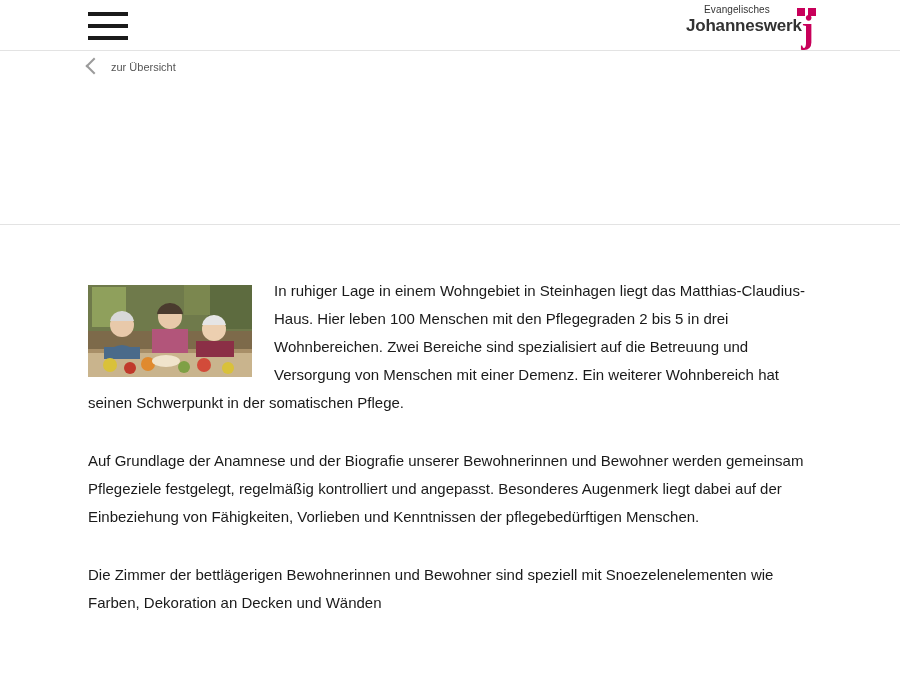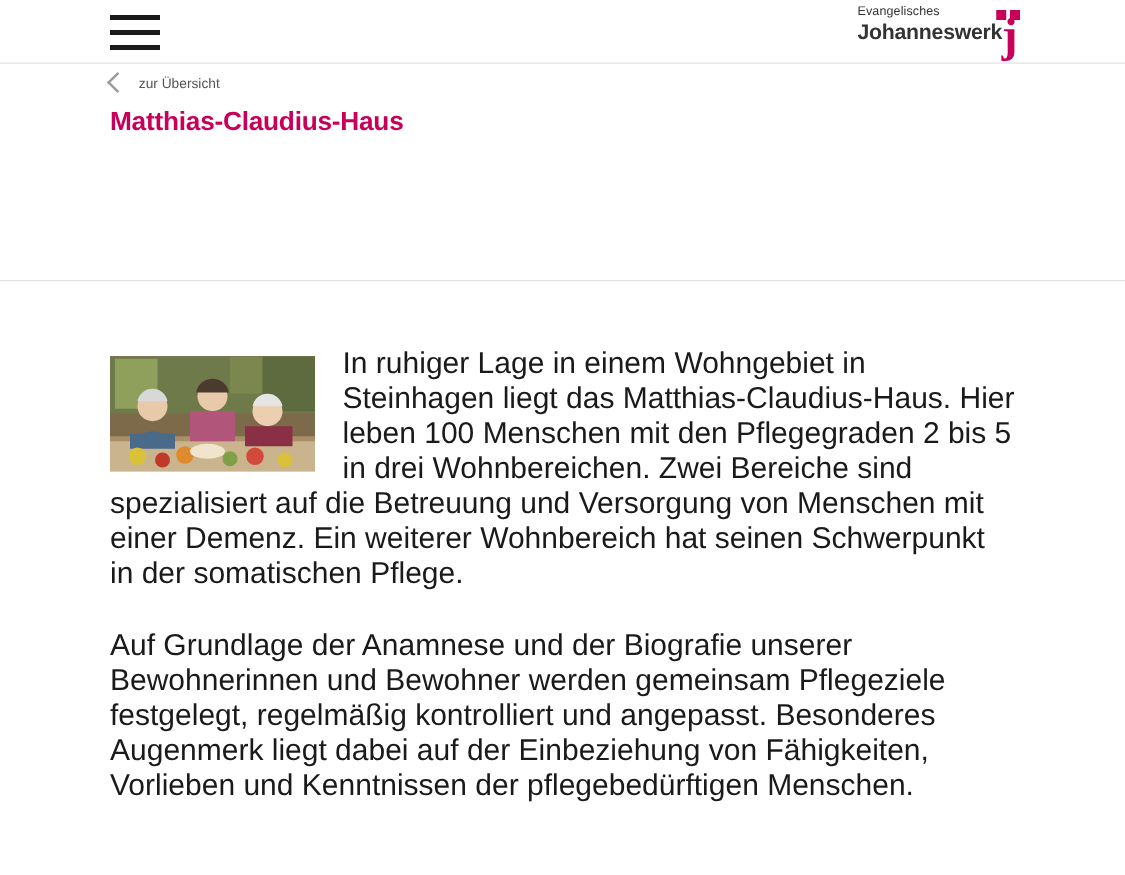--- a/index.html
+++ b/index.html
@@ -42,21 +42,21 @@
     height: 4px;
     background: #1a1a1a;
     border-radius: 0;
   }
   .logo {
     position: absolute;
     right: 84px;
     top: 4px;
     width: 130px;
     height: 42px;
-    text-align: left;
+    text-align: center;
   }
   .logo-line1 {
     font-size: 10px;
     color: #333;
     letter-spacing: 0.1px;
     line-height: 12px;
     margin-right: 28px;
   }
   .logo-line2 {
     font-size: 17px;
@@ -154,21 +154,21 @@
     height: 92px;
     margin: 8px 22px 6px 0;
     overflow: hidden;
     position: relative;
     background: #6a5136;
   }
   .figure svg { display: block; }
 
   .content p {
     margin: 0 0 30px 0;
-    font-size: 24px;
+    font-size: 15px;
     line-height: 28px;
     color: #1a1a1a;
   }
   .content p:last-child { margin-bottom: 0; }
 </style>
 </head>
 <body>
 
 <div class="header">
   <button class="hamburger">
@@ -188,21 +188,20 @@
       <div class="logo-j">j</div>
     </div>
   </div>
 </div>
 
 <div class="title-block">
   <a class="back-link">
     <span class="back-chevron"></span>
     <span>zur Übersicht</span>
   </a>
-  <div class="page-subtitle">Matthias-Claudius-Haus</div>
 </div>
 
 <div class="content">
 
   <div class="figure">
     <svg width="164" height="92" viewBox="0 0 164 92">
       <rect x="0" y="0" width="164" height="92" fill="#7d6a4a"></rect>
 
       <rect x="0" y="0" width="164" height="46" fill="#6f7a4b"></rect>
       <rect x="4" y="2" width="34" height="40" fill="#8fa05c"></rect>
@@ -230,13 +229,14 @@
       <circle cx="60" cy="79" r="7" fill="#e08a2e"></circle>
       <circle cx="96" cy="82" r="6" fill="#7fa046"></circle>
       <circle cx="116" cy="80" r="7" fill="#d24b3a"></circle>
       <circle cx="140" cy="83" r="6" fill="#d9c13a"></circle>
       <ellipse cx="78" cy="76" rx="14" ry="6" fill="#f0e4cc"></ellipse>
     </svg>
   </div>
 
   <p>In ruhiger Lage in einem Wohngebiet in Steinhagen liegt das Matthias-Claudius-Haus. Hier leben 100 Menschen mit den Pflegegraden 2 bis 5 in drei Wohnbereichen. Zwei Bereiche sind spezialisiert auf die Betreuung und Versorgung von Menschen mit einer Demenz. Ein weiterer Wohnbereich hat seinen Schwerpunkt in der somatischen Pflege.</p>
   <p>Auf Grundlage der Anamnese und der Biografie unserer Bewohnerinnen und Bewohner werden gemeinsam Pflegeziele festgelegt, regelmäßig kontrolliert und angepasst. Besonderes Augenmerk liegt dabei auf der Einbeziehung von Fähigkeiten, Vorlieben und Kenntnissen der pflegebedürftigen Menschen.</p>
+  <p>Die Zimmer der bettlägerigen Bewohnerinnen und Bewohner sind speziell mit Snoezelenelementen wie Farben, Dekoration an Decken und Wänden</p>
 </div>
 
 </body></html>

